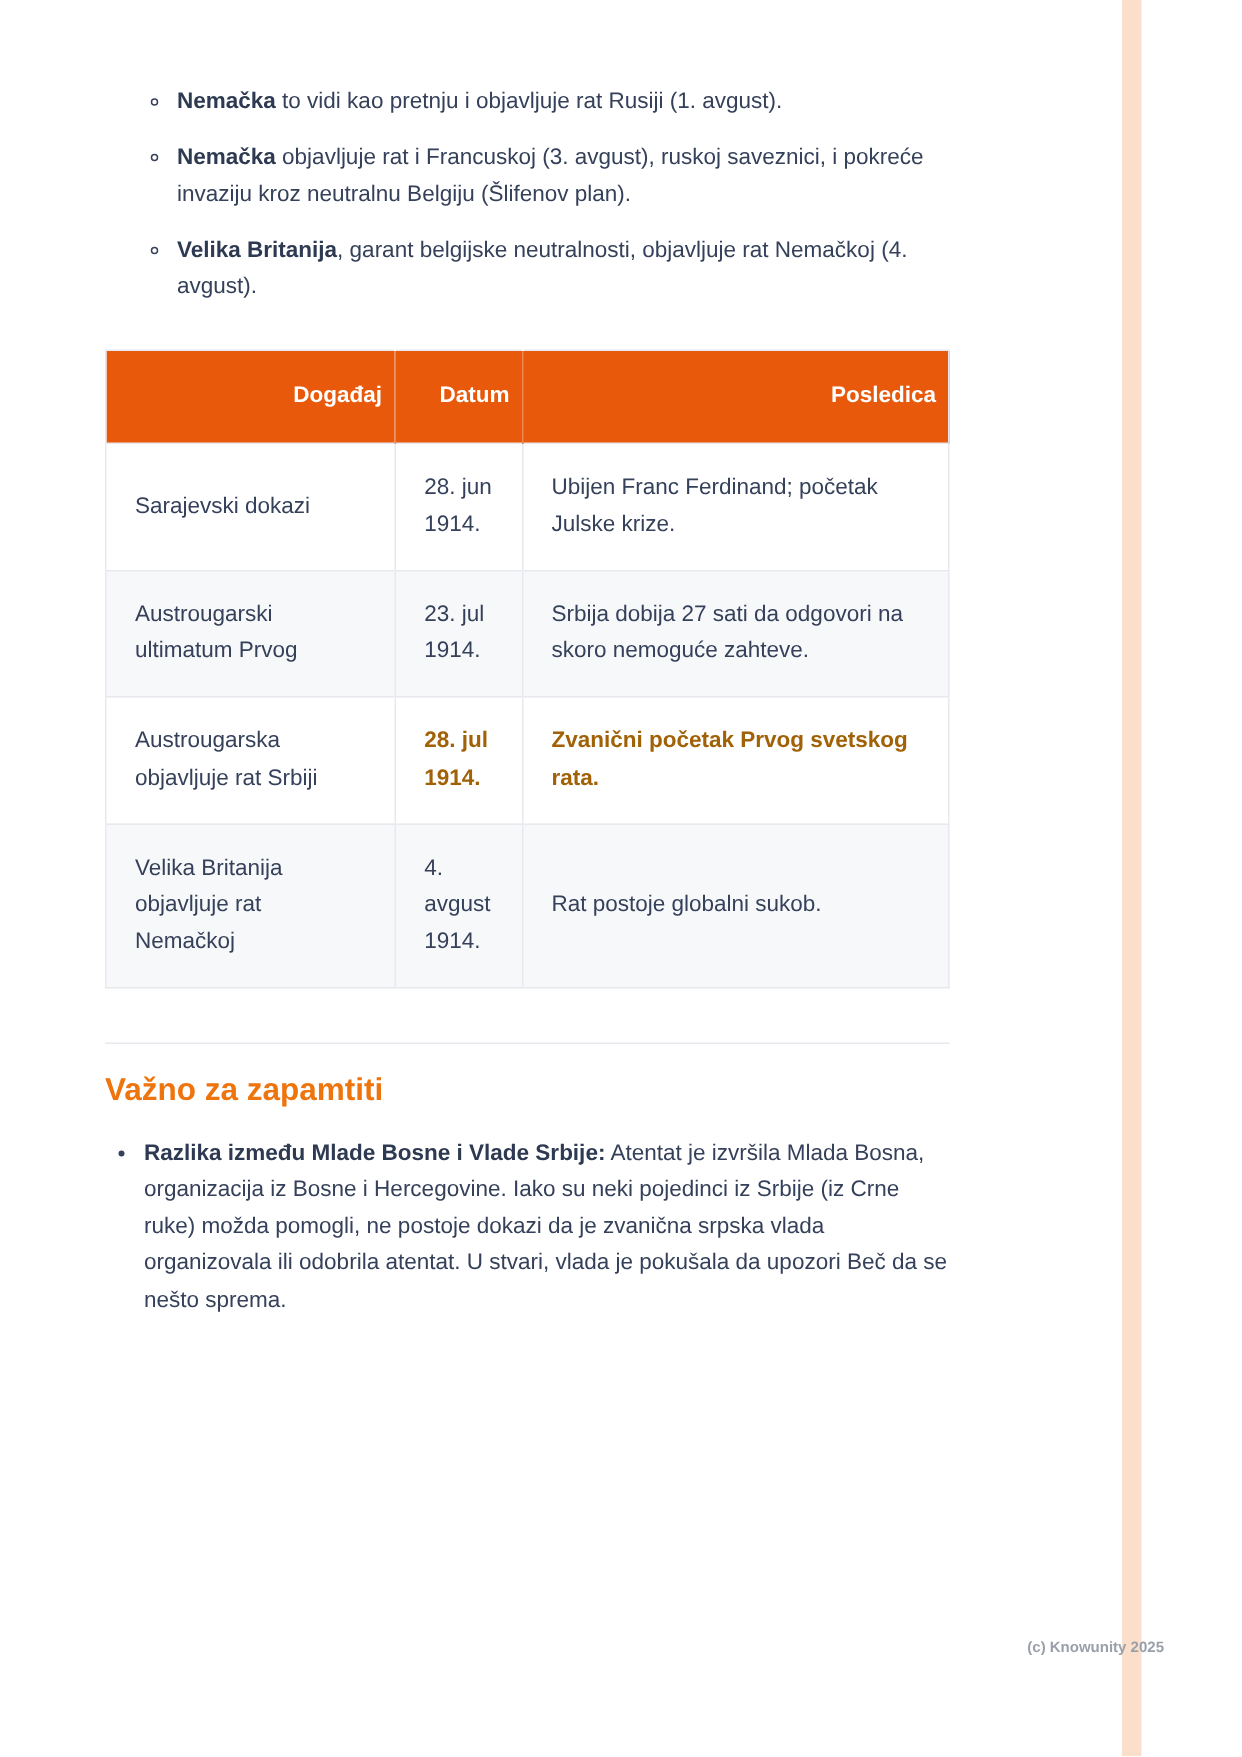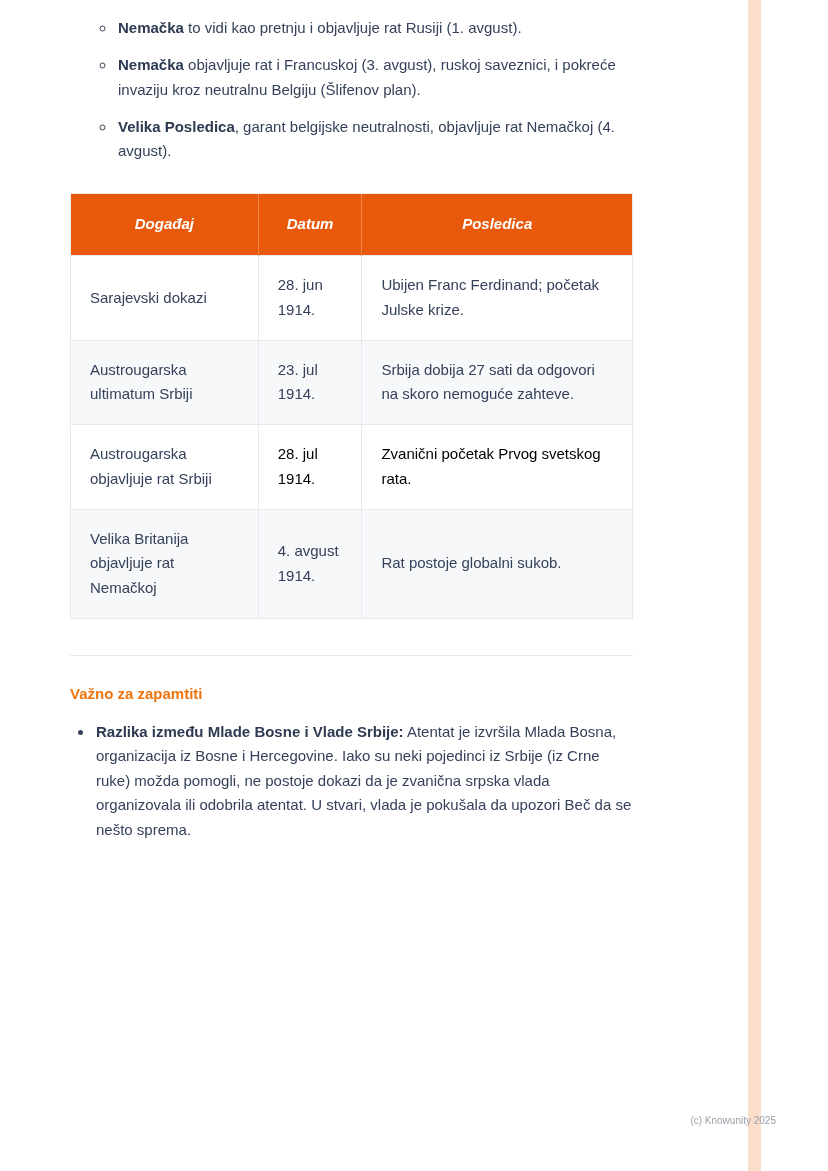--- a/index.html
+++ b/index.html
@@ -17,21 +17,21 @@
     overflow: hidden;
   }
   .content {
     position: absolute;
     left: 70px;
     top: 0;
     width: 563px;
   }
   
   .intro-list {
-    margin-top: 16px;
+    margin-top: 56px;
     padding-left: 46px;
     list-style-type: circle;
     font-size: 15px;
     line-height: 1.62;
   }
   .intro-list li { margin-bottom: 13px; padding-left: 2px; }
   strong { font-weight: 700; color: #2d3a52; }
 
   
   table.events {
@@ -39,49 +39,48 @@
     width: 100%;
     border-collapse: collapse;
     font-size: 15px;
     line-height: 1.65;
     border: 1px solid #e7e9ee;
   }
   table.events th {
     background: #e8590c;
     color: #ffffff;
     font-weight: 700;
-    text-align: center;
-    padding: 18px 28px;
+    text-align: right;
+    padding: 18px 8px;
     font-size: 15px;
-    font-style: italic;
   }
   table.events th + th { border-left: 1px solid rgba(255,255,255,0.28); }
   table.events td {
     padding: 17px 19px;
     vertical-align: middle;
     border-top: 1px solid #e7e9ee;
   }
   table.events td + td { border-left: 1px solid #e7e9ee; }
   table.events tbody tr:nth-child(even) { background: #f7f8fa; }
   table.events col.c-event { width: 34.3%; }
   table.events col.c-date  { width: 15.1%; }
   table.events col.c-cons  { width: 50.6%; }
-  td.bold-cell { font-weight: 400; color: #000000; }
+  td.bold-cell { font-weight: 700; color: #a16207; }
 
   
   hr.divider {
     border: none;
     border-top: 1px solid #e7e9ee;
     margin-top: 36px;
   }
 
   
   h2.section-title {
-    margin-top: 29px;
-    font-size: 15px;
+    margin-top: 19px;
+    font-size: 21px;
     font-weight: 700;
     color: #ee740e;
   }
   .note-list {
     margin-top: 18px;
     padding-left: 24px;
     list-style-type: disc;
     font-size: 15px;
     line-height: 1.63;
   }
@@ -93,41 +92,42 @@
     top: 0;
     bottom: 0;
     right: 67px;
     width: 13px;
     background: #fbdfca;
   }
   
   .footer {
     position: absolute;
     right: 52px;
-    bottom: 45px;
+    bottom: 67px;
     font-size: 10px;
     color: #9aa0aa;
     z-index: 2;
+    font-weight: bold;
   }
 </style>
 </head>
 <body>
 
 <div class="page">
   <div class="content">
 
     <ul class="intro-list">
       <li>
         <strong>Nemačka</strong><span> to vidi kao pretnju i objavljuje rat Rusiji (1. avgust).</span>
       </li>
       <li>
         <strong>Nemačka</strong><span> objavljuje rat i Francuskoj (3. avgust), ruskoj saveznici, i pokreće invaziju kroz neutralnu Belgiju (Šlifenov plan).</span>
       </li>
       <li>
-        <strong>Velika Posledica</strong><span>, garant belgijske neutralnosti, objavljuje rat Nemačkoj (4. avgust).</span>
+        <strong>Velika Britanija</strong><span>, garant belgijske neutralnosti, objavljuje rat Nemačkoj (4. avgust).</span>
       </li>
     </ul>
 
     <table class="events">
       <colgroup>
         <col class="c-event">
           <col class="c-date">
           <col class="c-cons">
       </colgroup>
       <thead>
@@ -137,21 +137,21 @@
           <th>Posledica</th>
         </tr>
       </thead>
       <tbody>
         <tr>
           <td>Sarajevski dokazi</td>
           <td>28. jun 1914.</td>
           <td>Ubijen Franc Ferdinand; početak Julske krize.</td>
         </tr>
         <tr>
-          <td>Austrougarska ultimatum Srbiji</td>
+          <td>Austrougarski ultimatum Prvog</td>
           <td>23. jul 1914.</td>
           <td>Srbija dobija 27 sati da odgovori na skoro nemoguće zahteve.</td>
         </tr>
         <tr>
           <td>Austrougarska objavljuje rat Srbiji</td>
           <td class="bold-cell">28. jul 1914.</td>
           <td class="bold-cell">Zvanični početak Prvog svetskog rata.</td>
         </tr>
         <tr>
           <td>Velika Britanija objavljuje rat Nemačkoj</td>

